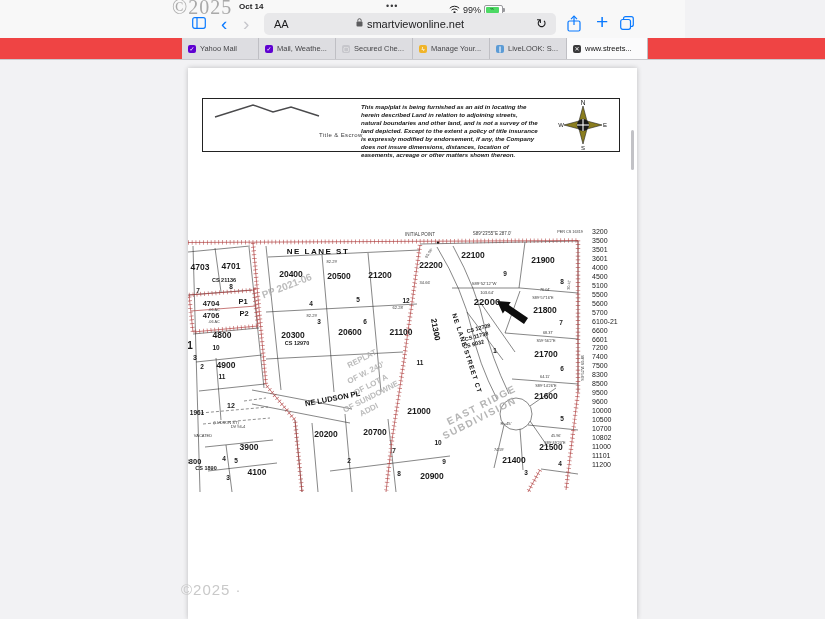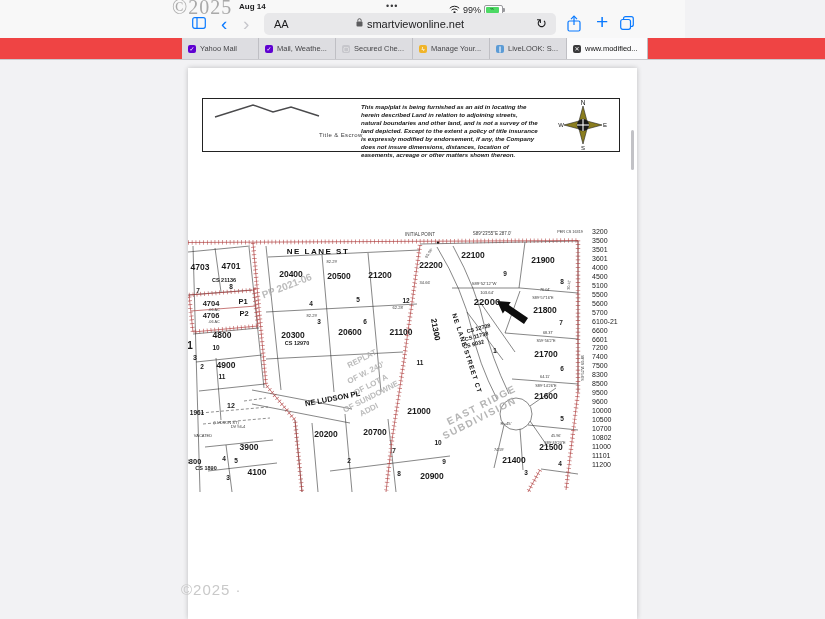--- a/index.html
+++ b/index.html
@@ -63,21 +63,21 @@
   .r{stroke:#b04040;stroke-width:.7;fill:none}
   .rh{stroke:#b04040;stroke-width:4.5;fill:none;stroke-dasharray:.7 3.1;opacity:.8}
   .footer-wm{position:absolute;left:181px;top:581px;font-family:Liberation Sans, sans-serif;
              font-size:15px;color:#c9c9c9;letter-spacing:1px}
 </style>
 </head>
 <body>
 
 <div class="chrome">
   <span class="status-watermark">©2025</span>
-  <span class="status-date">Aug 14</span>
+  <span class="status-date">Oct 14</span>
   <span class="status-dots">•••</span>
   <div class="status-right">
     <svg width="11" height="9" viewBox="0 0 11 9">
       <path d="M0.8 3.2 A6.6 6.6 0 0 1 10.2 3.2" stroke="#1c1c1e" stroke-width="1" fill="none"></path>
       <path d="M2.5 5.2 A4.2 4.2 0 0 1 8.5 5.2" stroke="#1c1c1e" stroke-width="1" fill="none"></path>
       <circle cx="5.5" cy="7.4" r="1.1" fill="#1c1c1e"></circle>
     </svg>
     <span>99%</span>
     <span class="batt">
         <span class="fill"></span>
@@ -134,21 +134,21 @@
       <div class="tab">
         <span class="fav" style="background: rgb(240, 180, 41);">ϟ</span>
         <span>Manage Your...</span>
       </div>
       <div class="tab">
         <span class="fav" style="background: rgb(91, 155, 213);">❙</span>
         <span>LiveLOOK: S...</span>
       </div>
       <div class="tab active">
         <span class="fav" style="background: rgb(58, 58, 60);">✕</span>
-        <span>www.modified...</span>
+        <span>www.streets...</span>
       </div>
     </div>
 </div>
 
 <div class="page">
 
   <div class="hdr">
     <div class="logo">
       <svg width="140" height="18" viewBox="0 0 140 18" style="position:absolute;left:4px;top:2px">
         <path d="M8 16 L46 4 L66 11 L84 6 L112 15" fill="none" stroke="#4a4a4c" stroke-width="1.4"></path>

